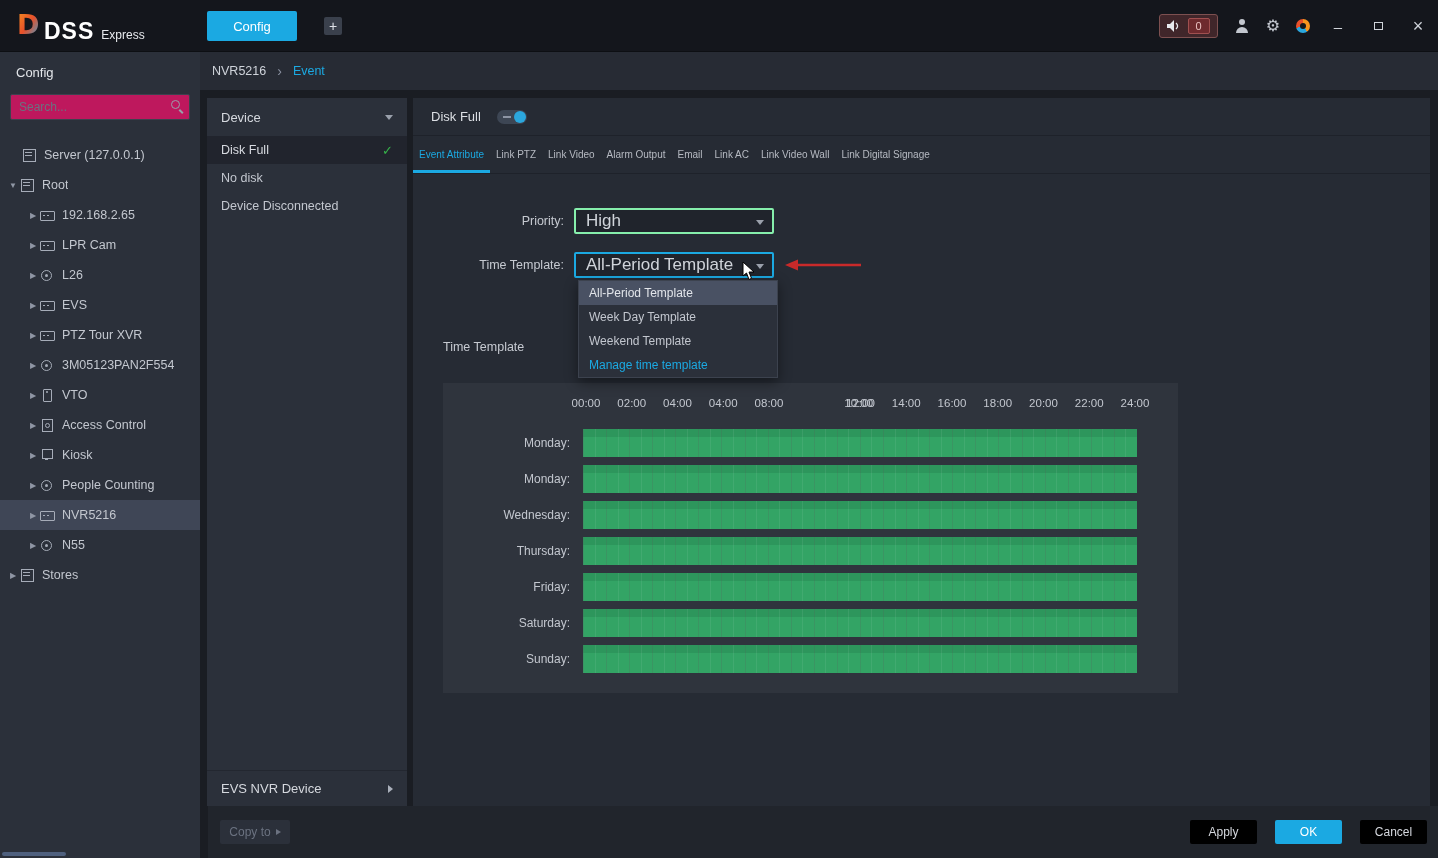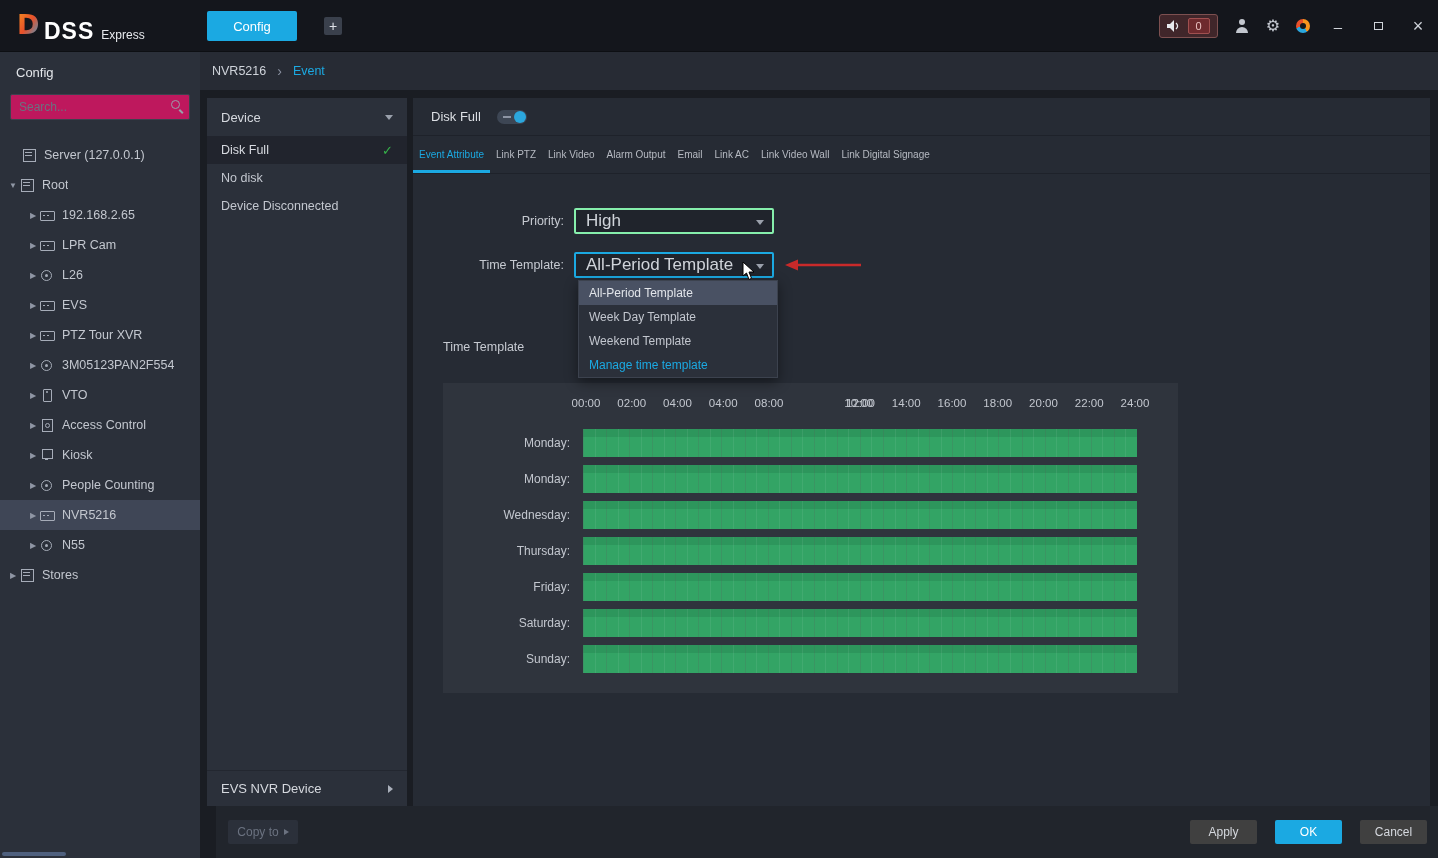--- a/index.html
+++ b/index.html
@@ -123,27 +123,27 @@
   .day-row{position:absolute;left:0;width:100%;height:28px;}
   .day-lbl{position:absolute;left:0;width:127px;text-align:right;line-height:28px;font-size:12px;color:#c3c7cf;}
   .day-bar{position:absolute;top:0;height:28px;cursor:pointer;
     background-color:#31a062;
     background-image:
       repeating-linear-gradient(90deg, rgba(255,255,255,0.07) 0 1px, transparent 1px 11.54px),
       repeating-linear-gradient(90deg, rgba(0,0,0,0.14) 0 1px, transparent 1px 23.08px),
       linear-gradient(180deg,#2d965c 0 30%,#33a465 30% 100%);}
 
   
-  .footer-bar{position:absolute;left:16px;right:0;bottom:0;height:52px;background:#21252c;}
+  .footer-bar{position:absolute;left:8px;right:0;bottom:0;height:52px;background:#21252c;}
   .btn{height:24px;border:none;border-radius:2px;font-size:12px;font-family:inherit;cursor:pointer;
        display:flex;align-items:center;justify-content:center;}
   .copyto{position:absolute;left:12px;top:14px;width:70px;background:#2b303a;color:#6b7280;gap:5px;}
   .copyto .chev-right{border-left-color:#6b7280;border-top-width:3px;border-bottom-width:3px;}
   .footer-right{position:absolute;right:11px;top:14px;display:flex;gap:18px;}
-  .footer-right .btn{width:67px;background:#404040;color:#d5d8de;}
+  .footer-right .btn{width:67px;background:#000000;color:#d5d8de;}
   .footer-right .btn.primary{background:#1ba9e2;color:#ffffff;}
 </style>
 </head>
 <body>
 
 <div class="app">
 
   <header class="titlebar">
     <div class="brand">
       <svg width="26" height="30">

